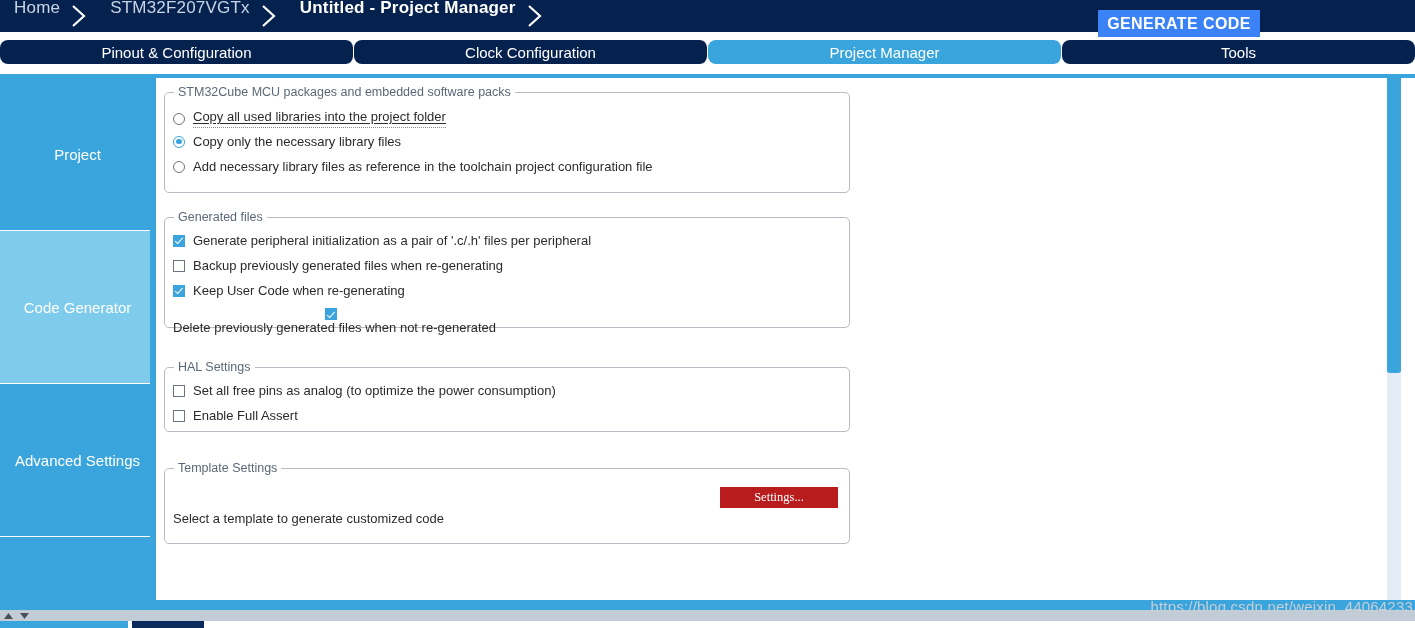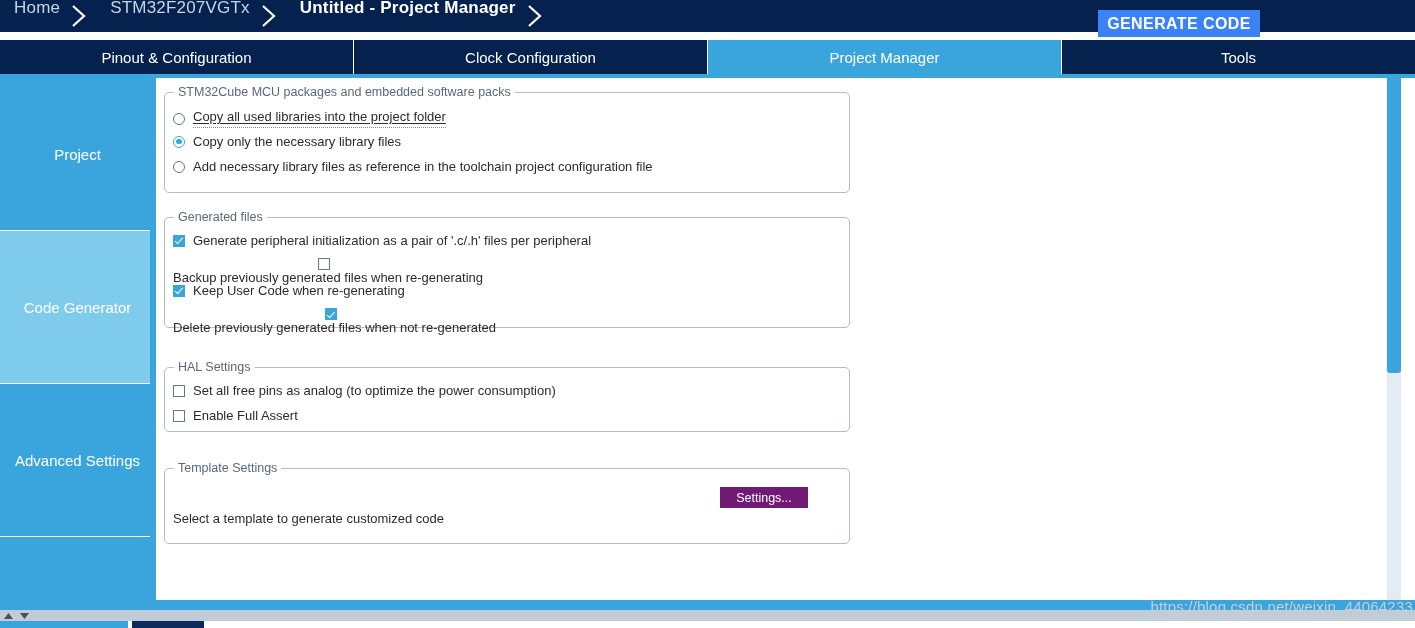--- a/index.html
+++ b/index.html
@@ -41,26 +41,27 @@
     margin-top: 8px;
   }
 
   
   .tabrow {
     position: absolute; left: 0; top: 40px;
     width: 1415px; height: 34px;
     display: flex;
   }
   .mtab {
-    height: 34px; flex: 1 1 0;
+    height: 24px; flex: 1 1 0;
     background: #05224f; color: #ffffff;
     font-size: 15px;
     display: flex; align-items: center; justify-content: center;
     border-right: 1px solid #ffffff;
     cursor: pointer;
+    border-radius: 8px;
   }
   .mtab:last-child { border-right: none; }
   .mtab.active { background: #3aa5dc; }
 
   .tab-underline {
     position: absolute; left: 0; top: 74px;
     width: 1415px; height: 4px; background: #3aa5dc;
   }
 
   
@@ -175,26 +176,26 @@
     padding-bottom: 3px;
     text-align: right;
   }
 
   .tmpl-text {
     position: absolute; left: 8px; top: 42px;
     font-size: 13px; color: #2b2b2b;
   }
   .settings-btn {
     position: absolute; left: 555px; top: 18px;
-    width: 88px; height: 21px;
-    background: #701a75; color: #ffffff;
+    width: 118px; height: 21px;
+    background: #b91c1c; color: #ffffff;
     font-size: 12.5px;
     border: none; cursor: pointer;
     display: flex; align-items: center; justify-content: center;
-    font-family: Liberation Sans, sans-serif;
+    font-family: Liberation Serif, serif;
   }
 
   
   .bottom-blue {
     position: absolute; left: 0; top: 600px;
     width: 1415px; height: 10px; background: #3aa5dc;
   }
   .splitter {
     position: absolute; left: 0; top: 610px;
     width: 1415px; height: 11px;
@@ -291,21 +292,21 @@
         </div>
       </div>
 
       <div class="gbox" style="left:8px; top:139px; width:686px; height:111px;">
         <div class="gbox-title">Generated files</div>
 
         <div class="opt-row" style="left:8px; top:15px;">
           <span class="cbox on"></span>
           <span>Generate peripheral initialization as a pair of '.c/.h' files per peripheral</span>
         </div>
-        <div class="opt-row" style="left:8px; top:40px;flex-direction:column;">
+        <div class="opt-row" style="left:8px; top:40px;">
           <span class="cbox"></span>
           <span>Backup previously generated files when re-generating</span>
         </div>
         <div class="opt-row" style="left:8px; top:65px;">
           <span class="cbox on"></span>
           <span>Keep User Code when re-generating</span>
         </div>
         <div class="opt-row" style="left:8px; top:90px;flex-direction:column;">
           <span class="cbox on"></span>
           <span>Delete previously generated files when not re-generated</span>

